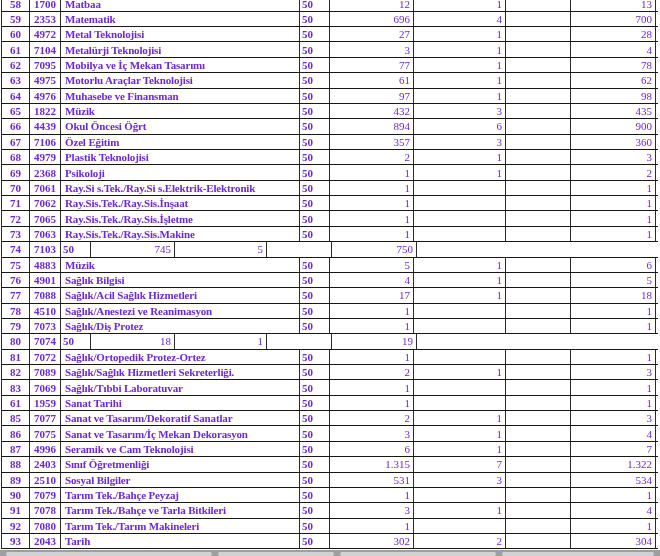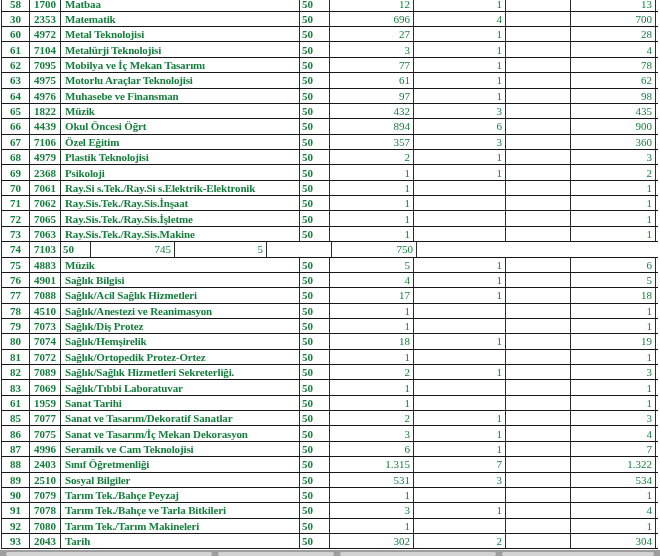--- a/index.html
+++ b/index.html
@@ -1,18 +1,18 @@
 <!DOCTYPE html>
 <html><head>
 <meta charset="utf-8">
 <style>
   html,body{margin:0;padding:0;background:#fff;}
   .screen{
     position:relative;width:660px;height:556px;background:#ffffff;
-    overflow:hidden;font-family:"Liberation Serif",serif;color:#15803d;text-align:center;
+    overflow:hidden;font-family:"Liberation Serif",serif;color:#6d28d9;text-align:center;
   }
   .table{position:absolute;left:1px;top:-3.6px;width:657px;}
   .row{display:flex;height:15.37px;box-sizing:border-box;border-bottom:1.7px solid #181818;background:#fff;}
   .cell{
     box-sizing:border-box;border-right:1.2px solid #2b2b2b;
     font-size:11px;line-height:12px;display:flex;align-items:center;
     overflow:hidden;white-space:nowrap;
   }
   .c1{width:29px;justify-content:center;font-weight:bold;border-left:1.2px solid #2b2b2b;}
   .c2{width:31px;justify-content:center;font-weight:bold;}
@@ -38,21 +38,21 @@
         <div class="cell c1">58</div>
         <div class="cell c2">1700</div>
         <div class="cell c3">Matbaa</div>
         <div class="cell c4">50</div>
         <div class="cell c5">12</div>
         <div class="cell c6">1</div>
         <div class="cell c7"></div>
         <div class="cell c8">13</div>
       </div>
       <div class="row">
-        <div class="cell c1">30</div>
+        <div class="cell c1">59</div>
         <div class="cell c2">2353</div>
         <div class="cell c3">Matematik</div>
         <div class="cell c4">50</div>
         <div class="cell c5">696</div>
         <div class="cell c6">4</div>
         <div class="cell c7"></div>
         <div class="cell c8">700</div>
       </div>
       <div class="row">
         <div class="cell c1">60</div>
@@ -249,21 +249,20 @@
         <div class="cell c3">Sağlık/Diş Protez</div>
         <div class="cell c4">50</div>
         <div class="cell c5">1</div>
         <div class="cell c6"></div>
         <div class="cell c7"></div>
         <div class="cell c8">1</div>
       </div>
       <div class="row">
         <div class="cell c1">80</div>
         <div class="cell c2">7074</div>
-        <div class="cell c3">Sağlık/Hemşirelik</div>
         <div class="cell c4">50</div>
         <div class="cell c5">18</div>
         <div class="cell c6">1</div>
         <div class="cell c7"></div>
         <div class="cell c8">19</div>
       </div>
       <div class="row">
         <div class="cell c1">81</div>
         <div class="cell c2">7072</div>
         <div class="cell c3">Sağlık/Ortopedik Protez-Ortez</div>

